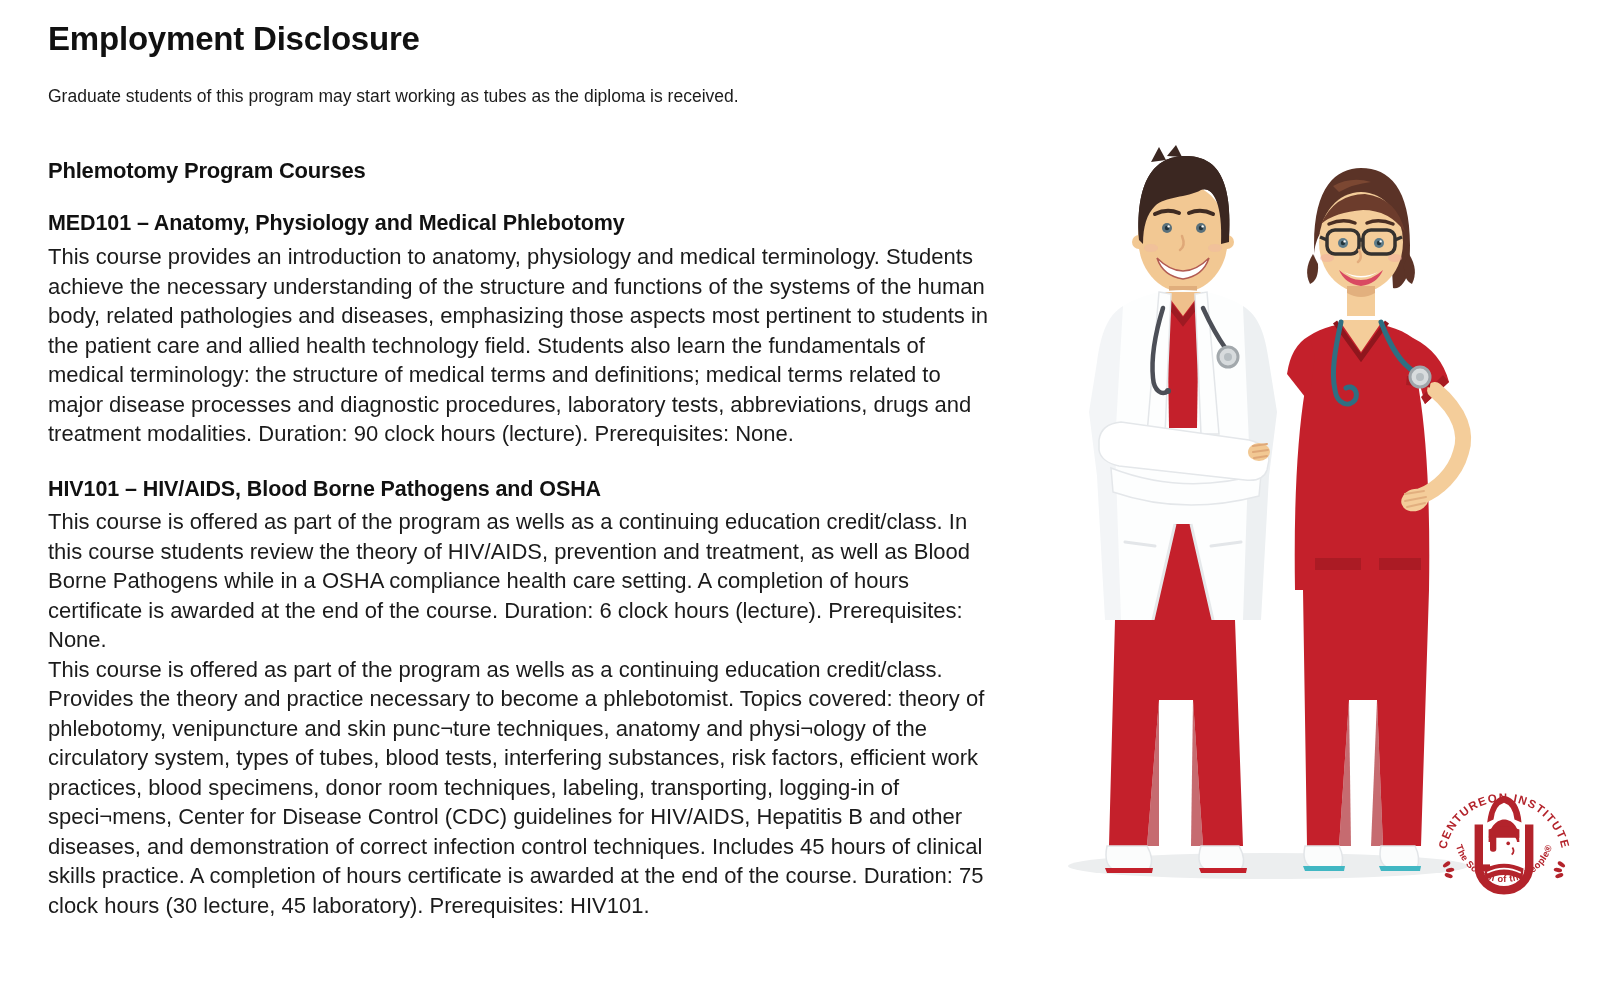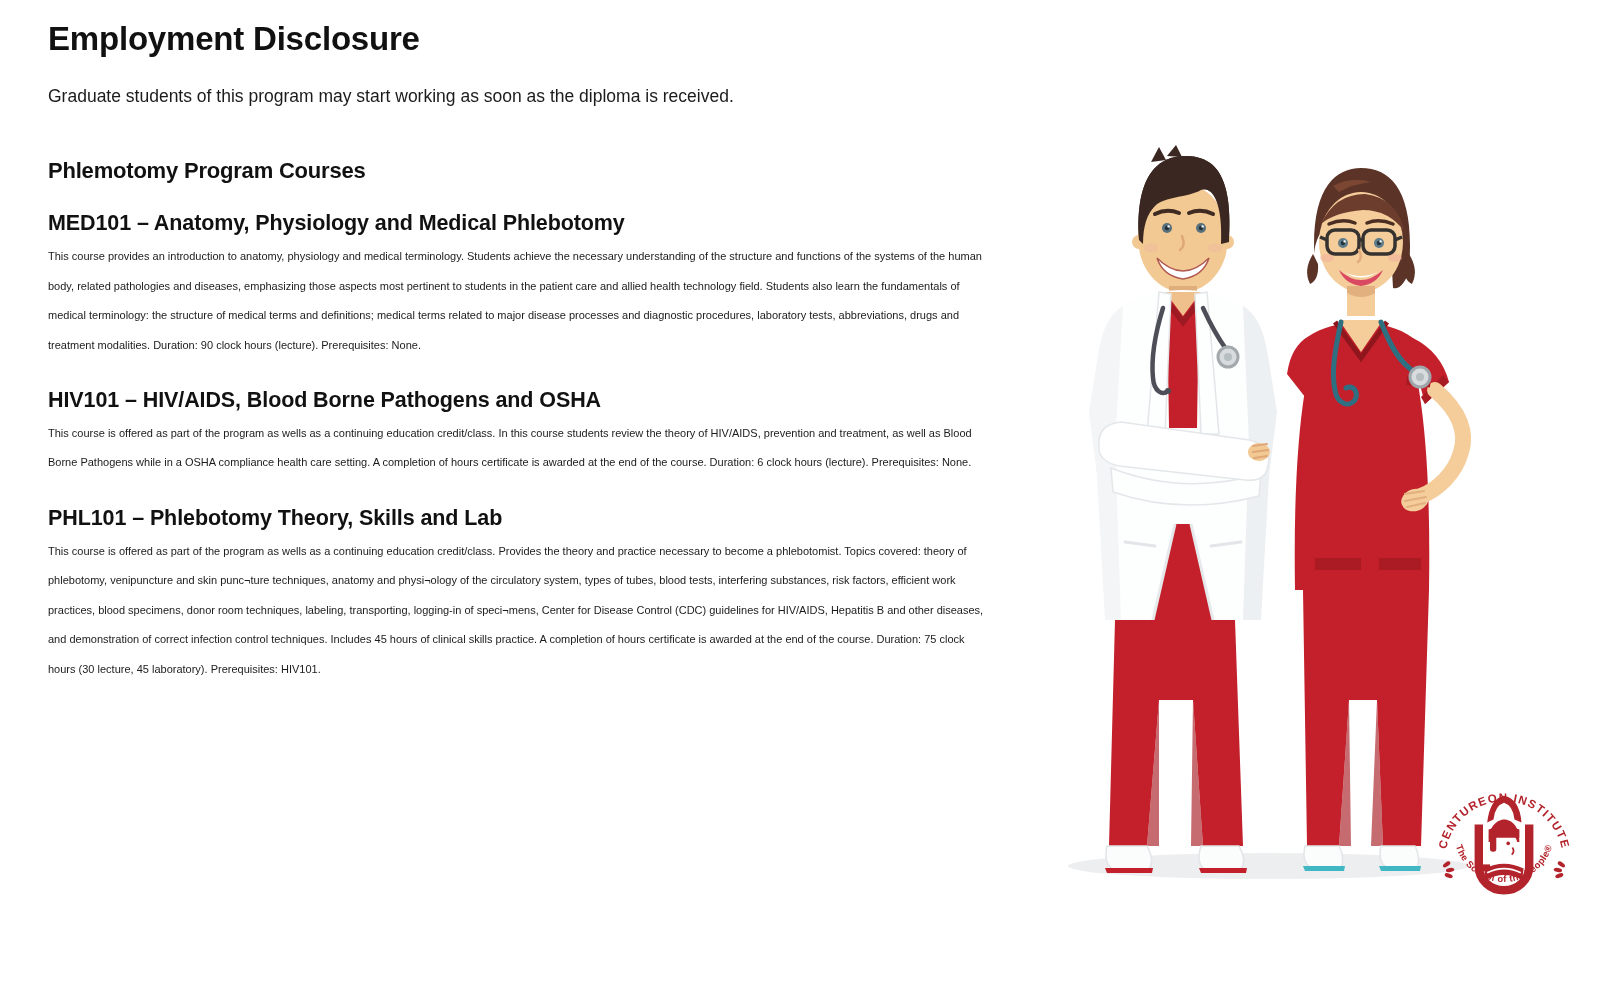--- a/index.html
+++ b/index.html
@@ -14,51 +14,50 @@
   }
   .lead { font-size: 17.5px; line-height: 29px; margin: 0; }
   .section-title {
     font-size: 22px; font-weight: 700; color: #111111;
     letter-spacing: -0.2px; margin: 47px 0 18px 0; line-height: 1.15;
   }
   .course h3 {
     font-size: 21.5px; font-weight: 700; color: #111111;
     margin: 27px 0 5px 0; line-height: 1.25; letter-spacing: -0.1px;
   }
-  .course p { font-size: 11px; line-height: 29.5px; margin: 0; }
+  .course p { font-size: 22px; line-height: 29.5px; margin: 0; }
   .art { position: absolute; left: 1063px; top: 144px; width: 434px; height: 740px; }
   .logo { position: absolute; left: 1434px; top: 786px; width: 140px; height: 140px; }
   .logo text {
     font-family: "Liberation Sans", sans-serif; font-weight: 700;
     fill: #B3232B;
   }
   .logo .arc-top { font-size: 16.5px; letter-spacing: 2px; }
   .logo .arc-bottom { font-size: 13.5px; letter-spacing: 0.5px; }
 </style>
 </head>
 <body>
 
 <main class="content">
   <h1 class="page-title">Employment Disclosure</h1>
-  <p class="lead">Graduate students of this program may start working as soon as the diploma is received.</p>
+  <p class="lead">Graduate students of this program may start working as tubes as the diploma is received.</p>
 
   <h2 class="section-title">Phlemotomy Program Courses</h2>
 
   <section class="course">
     <h3>MED101 – Anatomy, Physiology and Medical Phlebotomy</h3>
     <p>This course provides an introduction to anatomy, physiology and medical terminology. Students achieve the necessary understanding of the structure and functions of the systems of the human body, related pathologies and diseases, emphasizing those aspects most pertinent to students in the patient care and allied health technology field. Students also learn the fundamentals of medical terminology: the structure of medical terms and definitions; medical terms related to major disease processes and diagnostic procedures, laboratory tests, abbreviations, drugs and treatment modalities. Duration: 90 clock hours (lecture). Prerequisites: None.</p>
   </section>
 
   <section class="course">
     <h3>HIV101 – HIV/AIDS, Blood Borne Pathogens and OSHA</h3>
     <p>This course is offered as part of the program as wells as a continuing education credit/class. In this course students review the theory of HIV/AIDS, prevention and treatment, as well as Blood Borne Pathogens while in a OSHA compliance health care setting. A completion of hours certificate is awarded at the end of the course. Duration: 6 clock hours (lecture). Prerequisites: None.</p>
   </section>
 
   <section class="course">
-    <h3>PHL101 – Phlebotomy Theory, Skills and Lab</h3>
     <p>This course is offered as part of the program as wells as a continuing education credit/class. Provides the theory and practice necessary to become a phlebotomist. Topics covered: theory of phlebotomy, venipuncture and skin punc¬ture techniques, anatomy and physi¬ology of the circulatory system, types of tubes, blood tests, interfering substances, risk factors, efficient work practices, blood specimens, donor room techniques, labeling, transporting, logging-in of speci¬mens, Center for Disease Control (CDC) guidelines for HIV/AIDS, Hepatitis B and other diseases, and demonstration of correct infection control techniques. Includes 45 hours of clinical skills practice. A completion of hours certificate is awarded at the end of the course. Duration: 75 clock hours (30 lecture, 45 laboratory). Prerequisites: HIV101.</p>
   </section>
 </main>
 
 <div class="art">
   <svg viewBox="0 0 434 740" width="434" height="740">
     <ellipse cx="205" cy="722" rx="200" ry="13" fill="#ECEEEF"></ellipse>
 
     <g>
 

